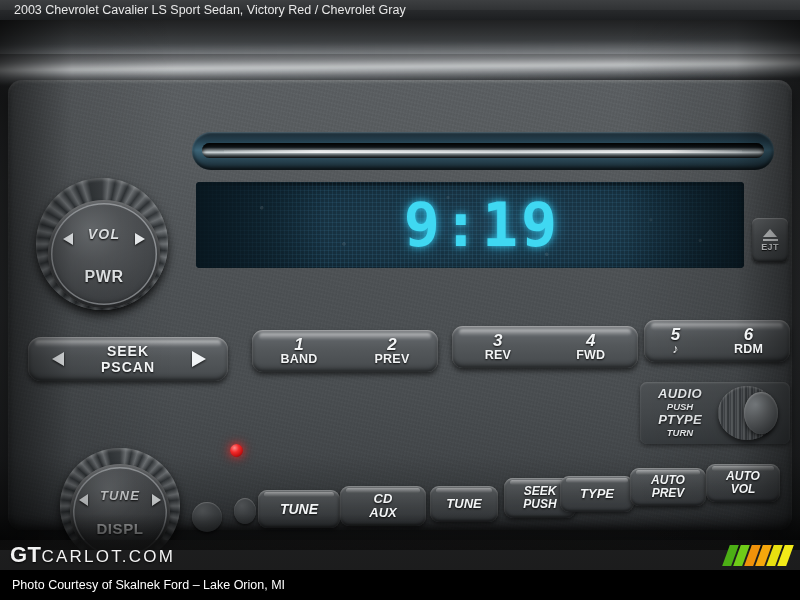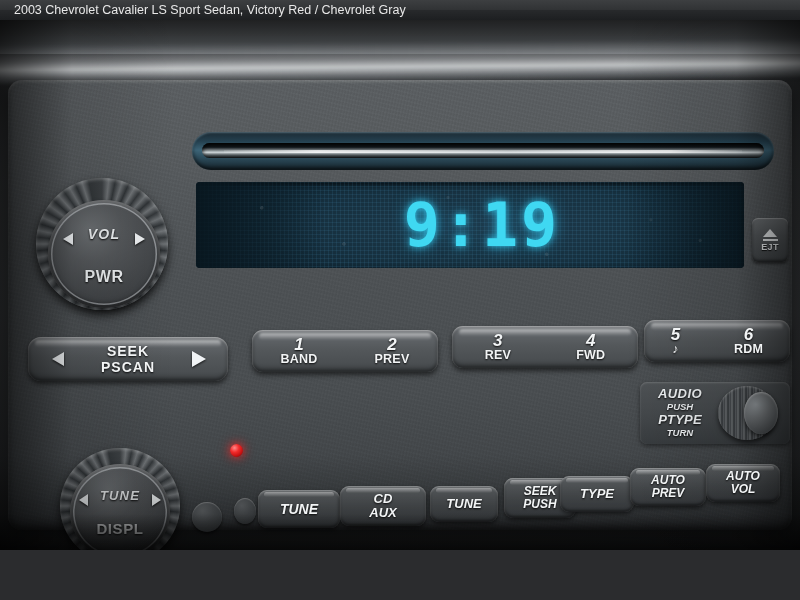--- a/index.html
+++ b/index.html
@@ -658,15 +658,31 @@
       <span class="t">
         <span>AUTO</span><br>
         <span>VOL</span>
       </span>
     </div>
 
     <div class="lower-edge"></div>
     <div class="vignette"></div>
   </div>
 
-
+  <div id="watermark">
+    <div id="wm-text">
+      <span class="big">GT</span><span class="small">CARLOT.COM</span>
+    </div>
+    <div id="wm-stripes">
+      <i style="background: rgb(76, 175, 21);"></i>
+      <i style="background: rgb(111, 204, 24);"></i>
+      <i style="background: rgb(240, 146, 10);"></i>
+      <i style="background: rgb(245, 167, 12);"></i>
+      <i style="background: rgb(232, 224, 16);"></i>
+      <i style="background: rgb(242, 234, 24);"></i>
+    </div>
+  </div>
+
+  <div id="footer">
+    <span>Photo Courtesy of Skalnek Ford – Lake Orion, MI</span>
+  </div>
 
 </div>
 
 </body></html>

